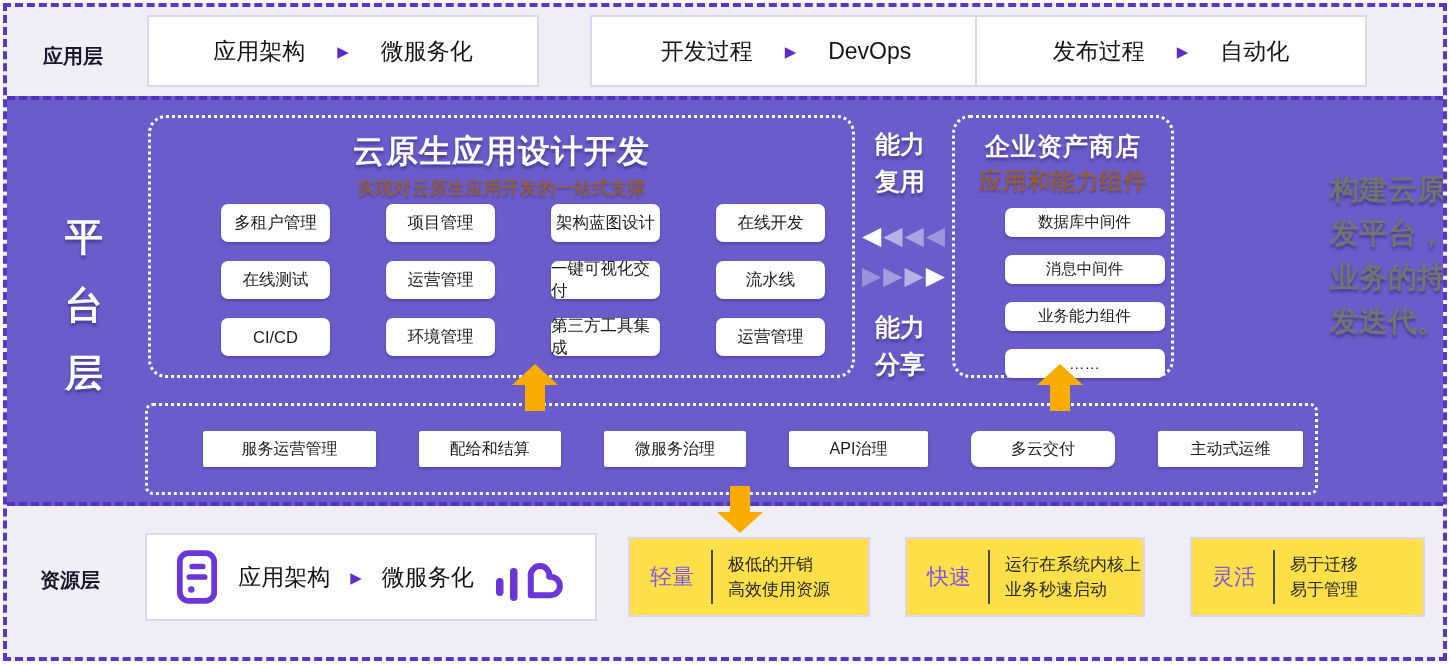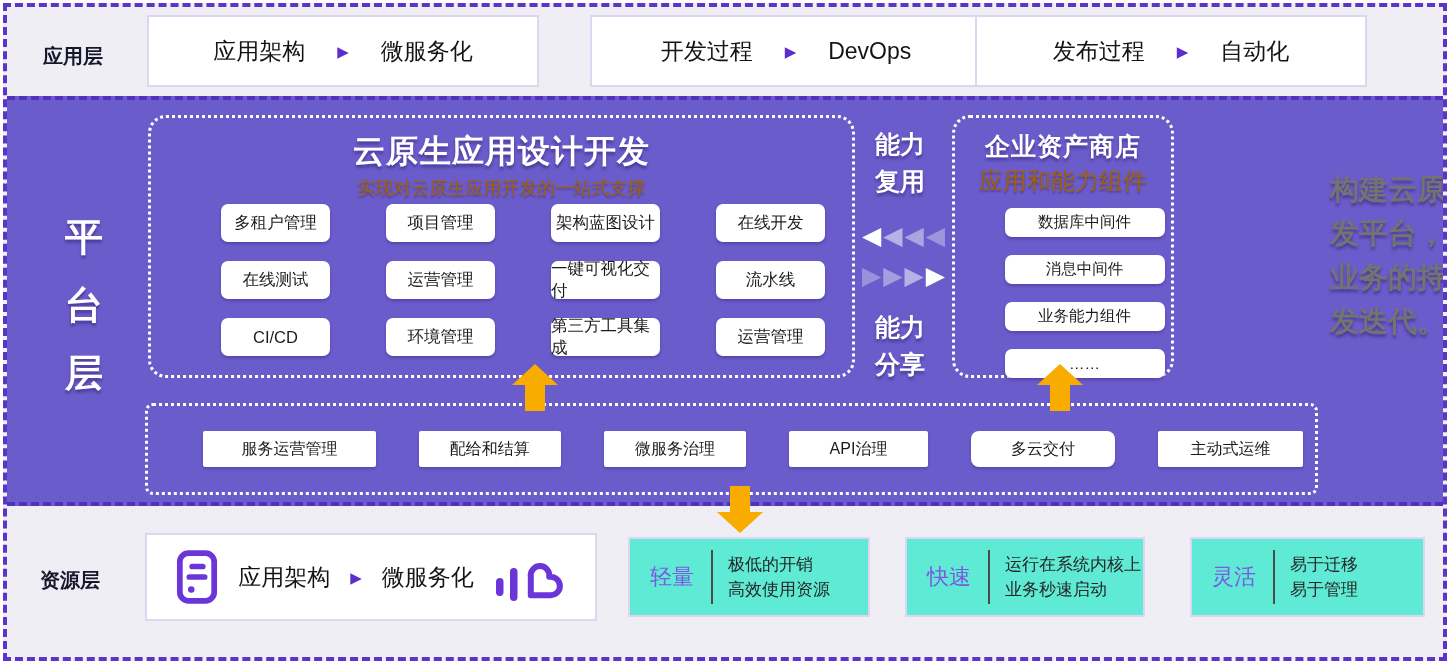--- a/index.html
+++ b/index.html
@@ -53,21 +53,21 @@
                 border-radius:8px;box-sizing:border-box;display:flex;align-items:center;
                 justify-content:space-between;padding:0 12px;}
   .services-row .btn{height:36px;font-size:16px;border-radius:2px;box-shadow:0 2px 3px rgba(45,25,110,.3);}
 
   .yarrow{position:absolute;z-index:6;}
 
   
   .arch-card{position:absolute;left:138px;top:526px;width:452px;height:88px;background:#fff;
              border:2px solid #ddd5f2;box-sizing:border-box;display:flex;align-items:center;
              justify-content:center;gap:20px;font-size:23px;color:#141414;}
-  .feature{position:absolute;top:530px;height:80px;background:#5eead4;border:2px solid #ddd5f2;
+  .feature{position:absolute;top:530px;height:80px;background:#fde047;border:2px solid #ddd5f2;
            box-sizing:border-box;display:flex;align-items:center;padding-left:20px;}
   .feature .key{font-size:22px;color:#7e57e2;flex:none;}
   .feature .vdiv{width:2px;height:54px;background:#4a4a4a;margin:0 15px 0 17px;flex:none;}
   .feature .lines{font-size:17px;color:#262626;line-height:25px;}
 </style>
 </head>
 <body>
 
 <div class="frame">
 <div class="canvas">

